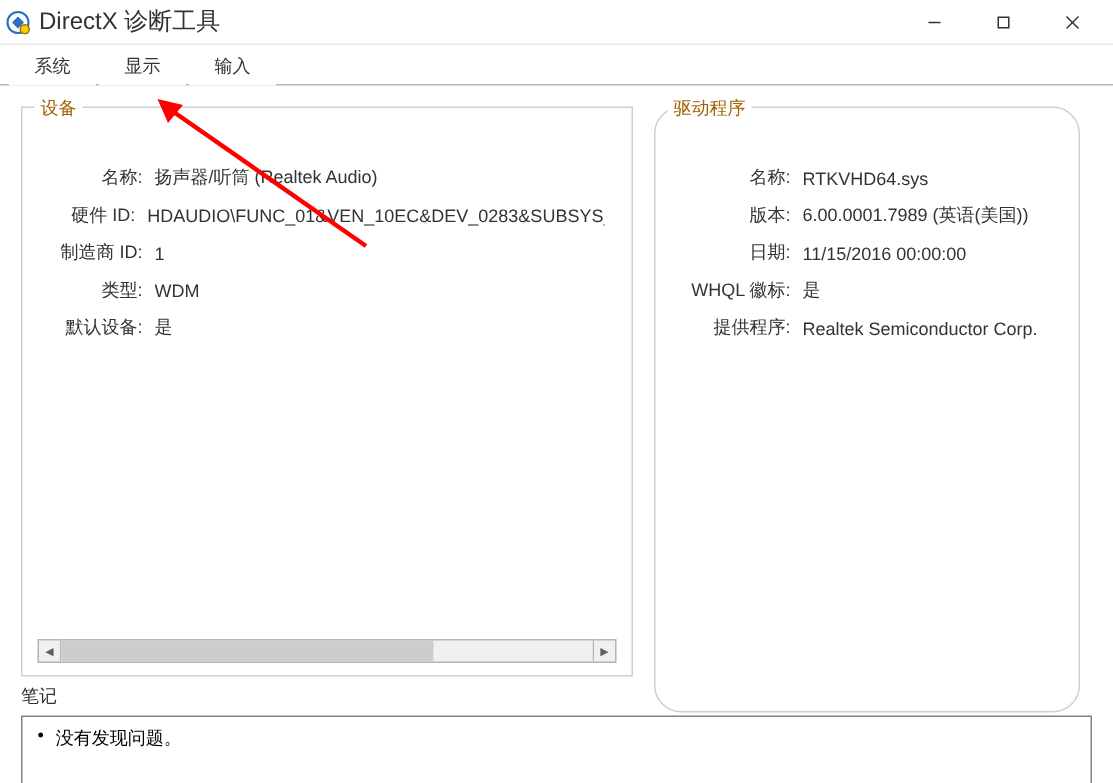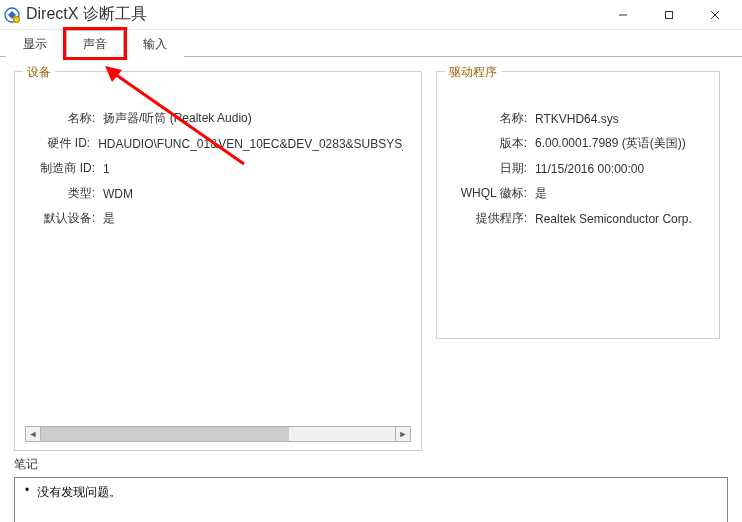--- a/index.html
+++ b/index.html
@@ -67,21 +67,21 @@
   gap: 14px;
   height: 400px;
 }
 .groupbox {
   border: 1px solid #cfcfcf;
   position: relative;
   padding: 18px 10px 8px;
   flex-shrink: 0;
 }
 .groupbox.device { width: 408px; height: 380px; }
-.groupbox.driver { width: 284px; height: 268px; }
+.groupbox.driver { width: 284px; height: 404px; border-radius: 18px; }
 .gb-legend {
   position: absolute;
   top: -8px; left: 8px;
   background: #fff;
   padding: 0 4px;
   color: #a16207;
   font-size: 12px;
 }
 .fields { padding: 20px 8px 0; }
 .row {
@@ -174,22 +174,22 @@
     <div class="win-btn">
       <svg width="10" height="10" viewBox="0 0 10 10">
           <line x1="1" y1="1" x2="9" y2="9" stroke="#333" stroke-width="1"></line>
           <line x1="9" y1="1" x2="1" y2="9" stroke="#333" stroke-width="1"></line>
         </svg>
     </div>
   </div>
 </div>
 
 <div class="tabs">
+  <div class="tab">系统</div>
   <div class="tab">显示</div>
-  <div class="tab active highlight">声音</div>
   <div class="tab">输入</div>
 </div>
 
 <svg class="arrow-annotation" style="left:104px; top:64px;" width="160" height="120" viewBox="0 0 160 120">
   <line x1="8" y1="8" x2="140" y2="100" stroke="#ff0000" stroke-width="3"></line>
   <polygon points="1,2 18,6 8,18" fill="#ff0000"></polygon>
 </svg>
 
 <div class="content">
 

